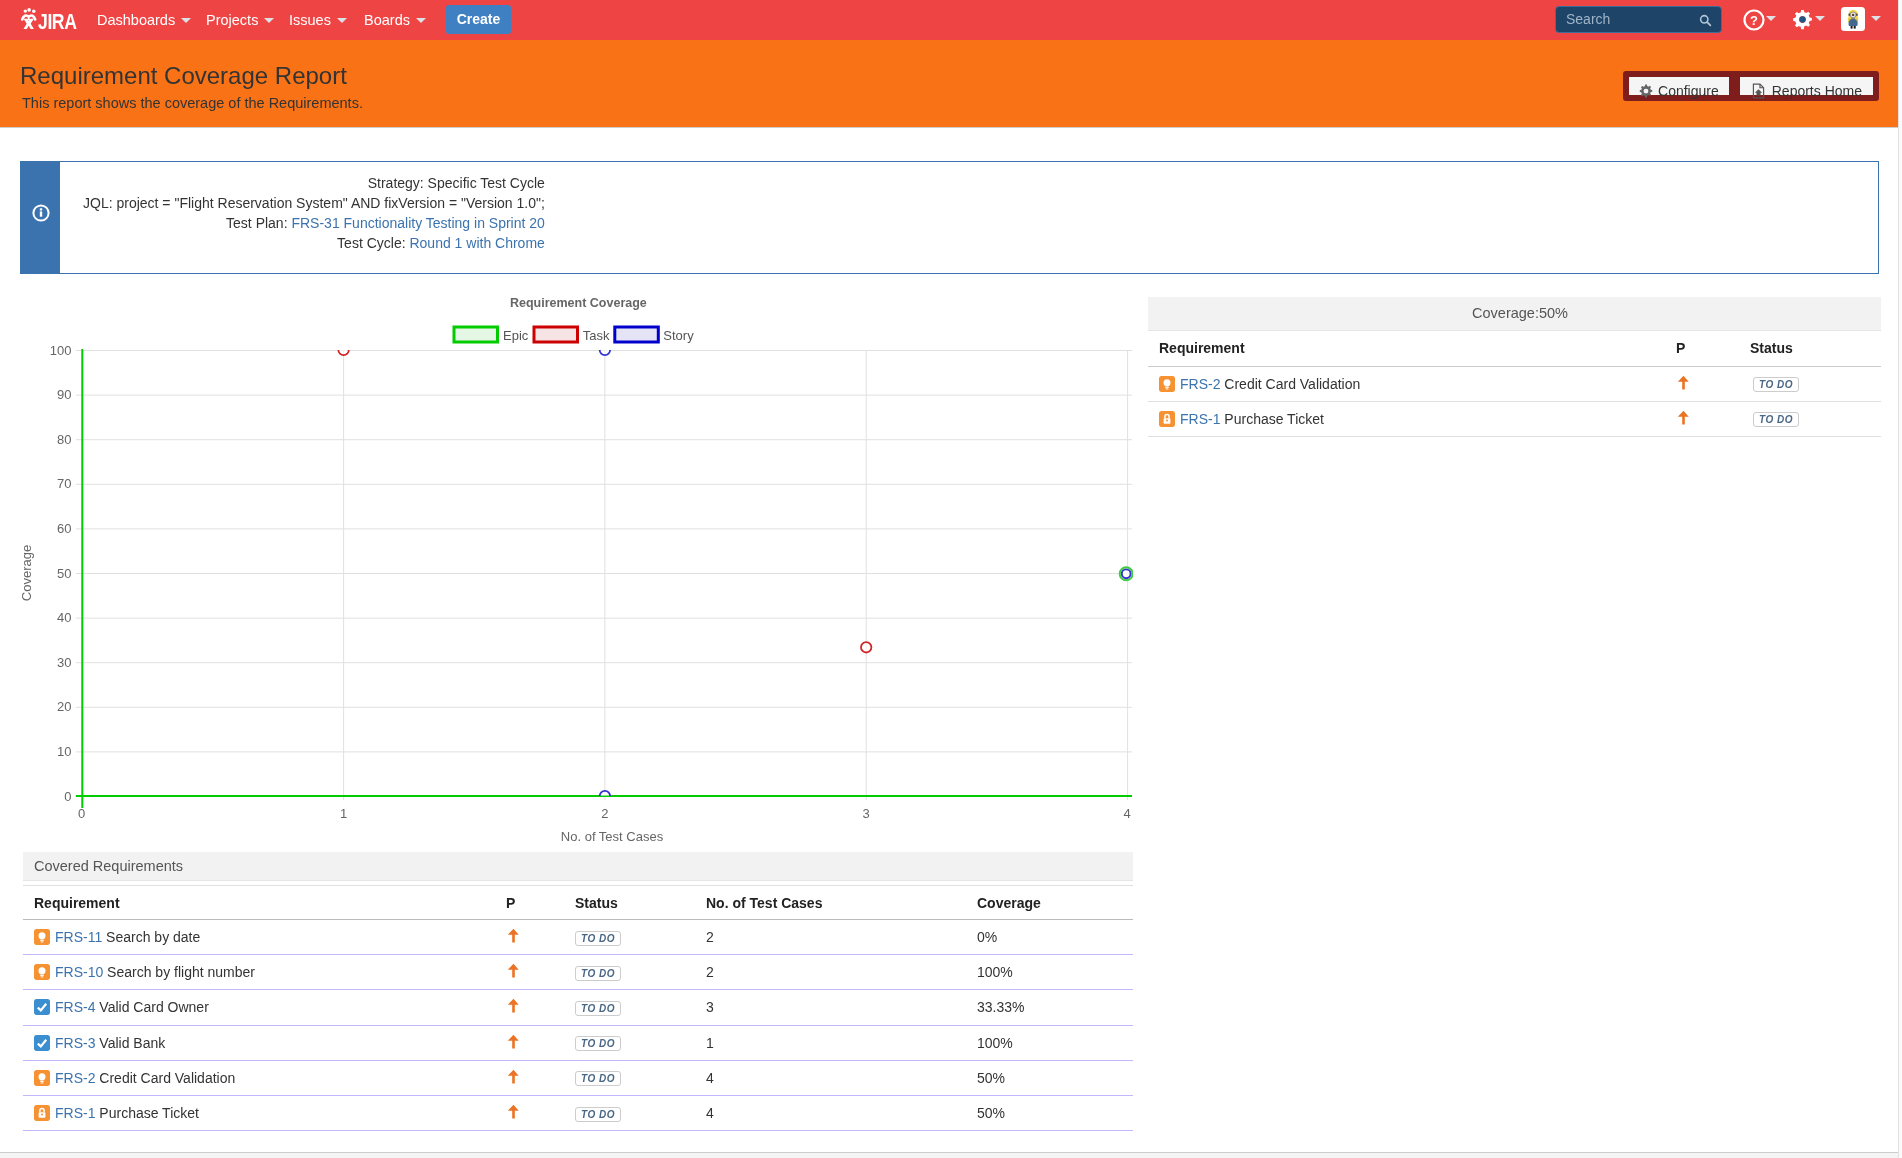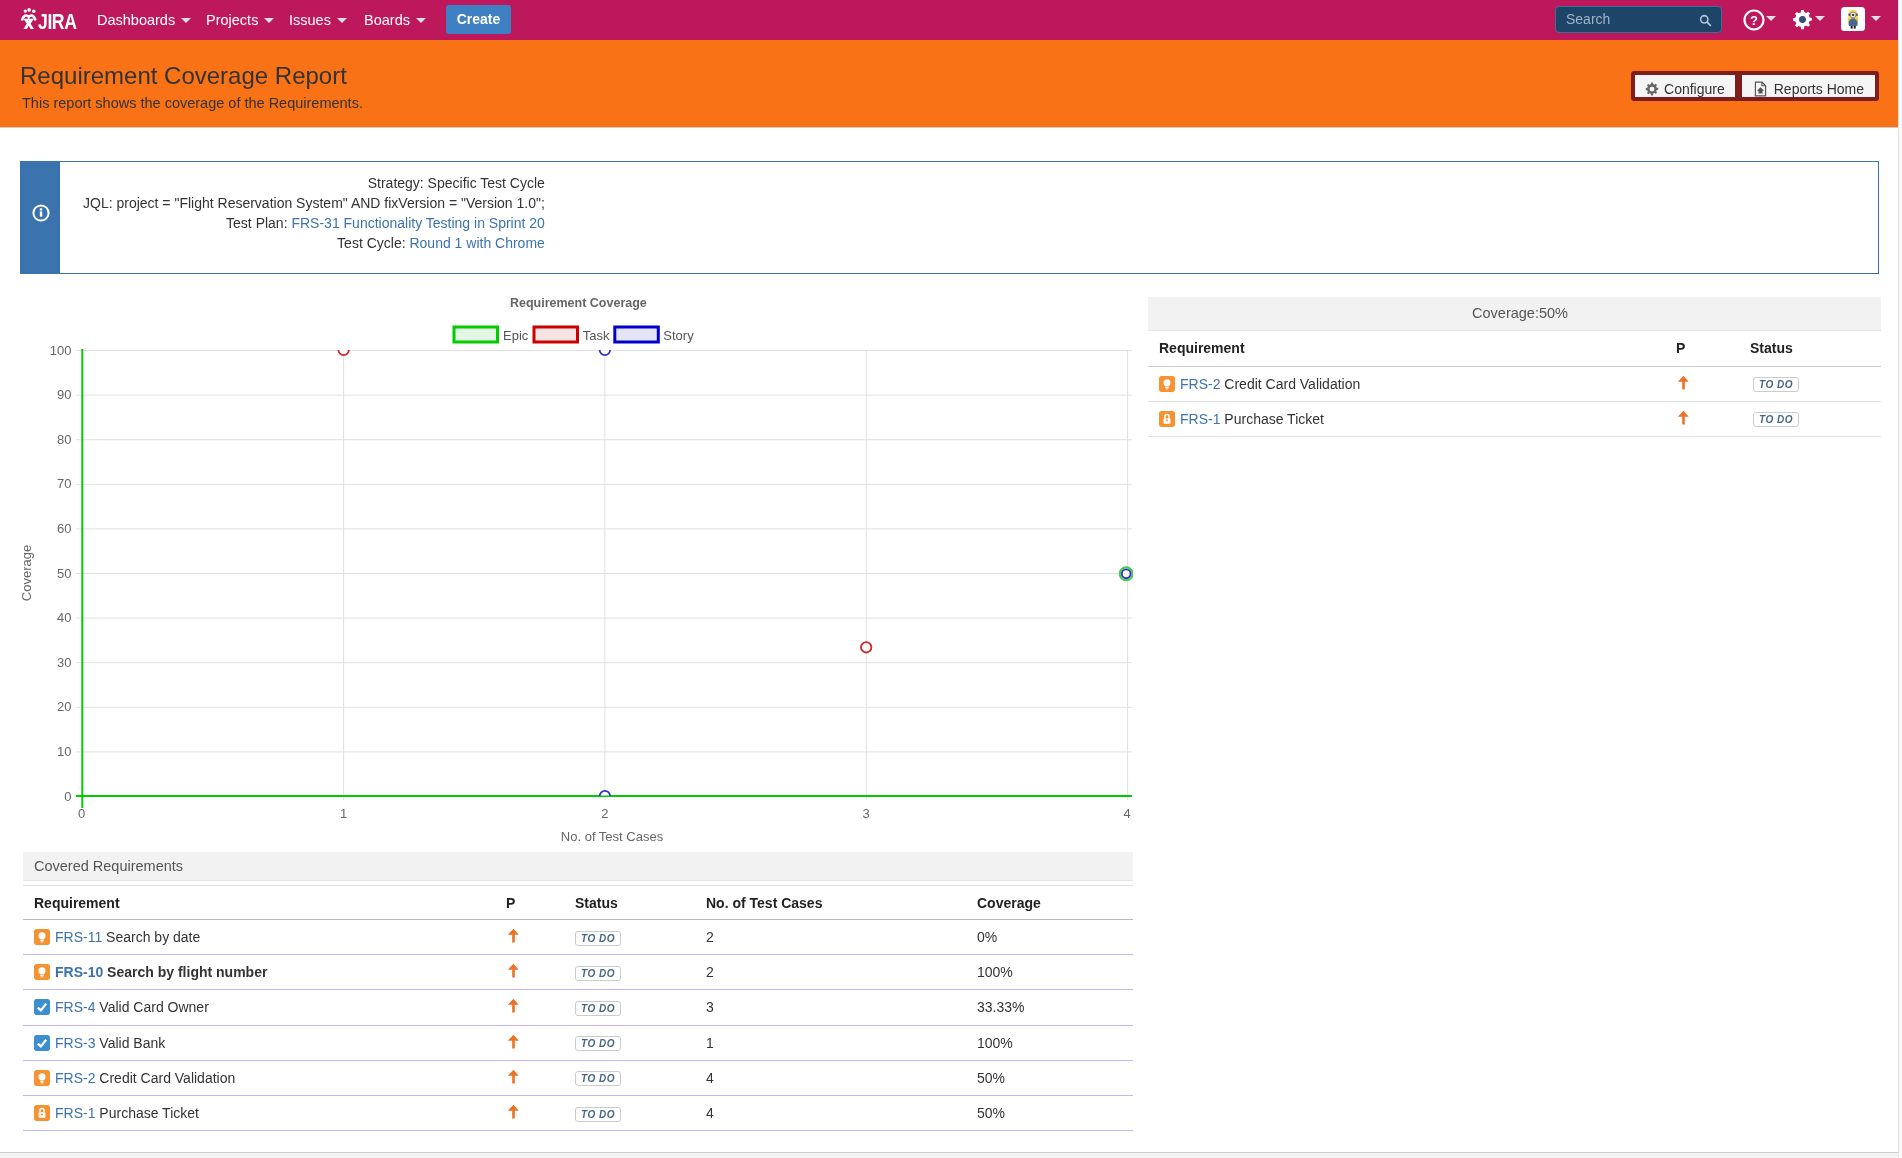--- a/index.html
+++ b/index.html
@@ -1,27 +1,27 @@
 <!DOCTYPE html>
 <html><head>
 <meta charset="utf-8">
 <style>
 * { margin:0; padding:0; box-sizing:border-box; }
 html,body { width:1902px; height:1158px; background:#fff; font-family:"Liberation Sans", sans-serif; overflow:hidden; position:relative; }
-#nav { position:absolute; left:0; top:0; width:1902px; height:40px; background:#be185d; }
+#nav { position:absolute; left:0; top:0; width:1902px; height:40px; background:#ef4444; }
 .navitem { position:absolute; top:0; height:40px; line-height:40px; color:#fff; font-size:14.5px; }
 .caret { display:inline-block; width:0; height:0; border-left:5px solid transparent; border-right:5px solid transparent; border-top:5px solid #dbe1e7; vertical-align:middle; margin-left:6px; margin-top:-2px; }
 #createbtn { position:absolute; left:446px; top:5px; width:65px; height:29px; background:#3f80c3; border-radius:3px; color:#fff; font-size:14px; font-weight:bold; text-align:center; line-height:29px; }
 #searchbox { position:absolute; left:1555px; top:6px; width:167px; height:27px; background:#1e4468; border:1px solid #3f6d99; border-radius:4px; }
 #searchbox .ph { position:absolute; left:10px; top:4px; font-size:14px; color:#9fb4c9; }
 #phead { position:absolute; left:0; top:40px; width:1902px; height:88px; background:#f97316; border-bottom:1px solid #cccccc; }
 #phead h1 { position:absolute; left:20px; top:22px; font-size:24px; font-weight:normal; color:#333; }
 #phead .sub { position:absolute; left:22px; top:55px; font-size:14.5px; color:#333; }
 .btngroup { position:absolute; top:31px; right:23px; height:30px; }
-.btn { display:inline-block; float:left; height:30px; line-height:28px; background:#f5f5f5; border:4px solid #7f1d1d; font-size:14px; color:#333; padding:0 12px; }
+.btn { display:inline-block; float:left; height:30px; line-height:28px; background:#f5f5f5; border:6px solid #7f1d1d; font-size:14px; color:#333; padding:0 12px; }
 .btn.first { border-radius:3px 0 0 3px; padding:0 10px; }
 .btn.last { border-radius:0 3px 3px 0; margin-left:-1px; padding:0 11px; }
 #infopanel { position:absolute; left:20px; top:161px; width:1859px; height:113px; background:#fff; border:1px solid #3b73af; }
 #infostripe { position:absolute; left:-1px; top:-1px; width:40px; height:113px; background:#3b73af; }
 #infotext { position:absolute; left:62px; top:11px; font-size:14px; color:#333; line-height:20px;text-align:right; }
 a.lnk { color:#3b73af; text-decoration:none; }
 #covbar { position:absolute; left:23px; top:852px; width:1110px; height:29px; background:#f2f2f2; border-bottom:1px solid #e5e5e5; font-size:14.5px; color:#555; line-height:28px; padding-left:11px; }
 #covtable { position:absolute; left:23px; top:885px; width:1110px; border-collapse:collapse; }
 #covtable th { border-top:1px solid #e0e0e0; border-bottom:1px solid #bbb; text-align:left; font-size:14px; color:#222; height:34px; padding:0; }
 #covtable td { border-bottom:1px solid #c4b5fd; font-size:14px; color:#333; height:35.2px; padding:0; }
@@ -205,21 +205,21 @@
             <rect x="6.7" y="12.4" width="2.6" height="1" fill="#fff"></rect>
           </svg><a class="lnk ikey">FRS-11</a> Search by date</td>
         <td><svg width="15" height="15" viewBox="0 0 15 15">
             <path fill="#ea7325" d="M6.2 14.5 h2.6 V6.8 h3.9 L7.5 0.7 1.8 6.8 h4.4 Z"></path>
           </svg></td>
         <td><span class="lozenge">TO DO</span></td>
         <td>2</td>
         <td>0%</td>
       </tr>
     <tr>
-        <td style="padding-left:11px;font-weight:bold;"><svg class="icon16" viewBox="0 0 16 16">
+        <td style="padding-left:11px;"><svg class="icon16" viewBox="0 0 16 16">
             <rect width="16" height="16" rx="2" fill="#f79232"></rect>
             <circle cx="8" cy="6.8" r="3.5" fill="#fff"></circle>
             <rect x="6.2" y="10.6" width="3.6" height="1.3" fill="#fff"></rect>
             <rect x="6.7" y="12.4" width="2.6" height="1" fill="#fff"></rect>
           </svg><a class="lnk ikey">FRS-10</a> Search by flight number</td>
         <td><svg width="15" height="15" viewBox="0 0 15 15">
             <path fill="#ea7325" d="M6.2 14.5 h2.6 V6.8 h3.9 L7.5 0.7 1.8 6.8 h4.4 Z"></path>
           </svg></td>
         <td><span class="lozenge">TO DO</span></td>
         <td>2</td>

